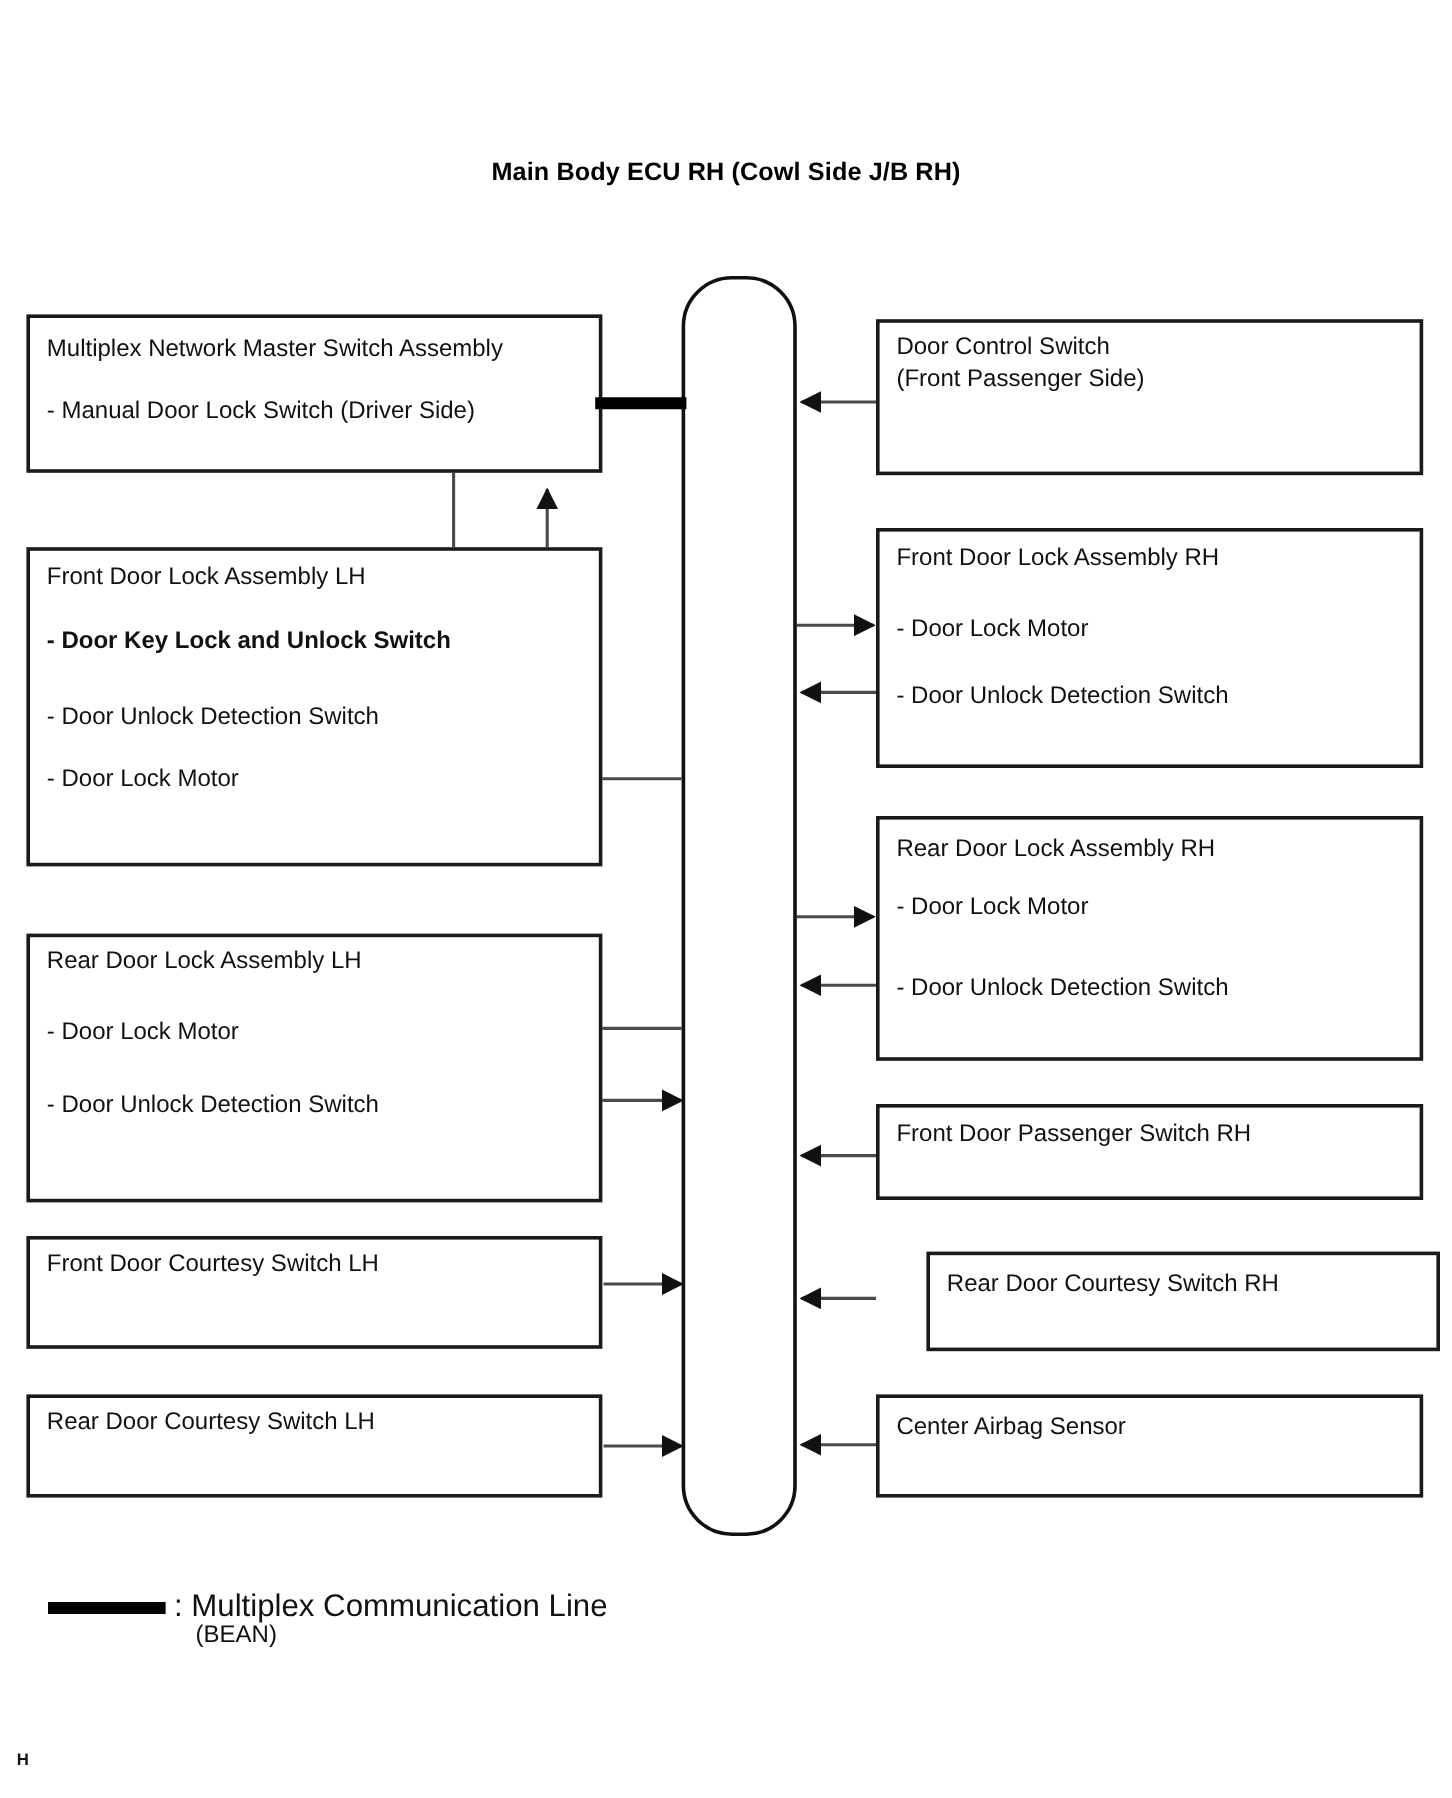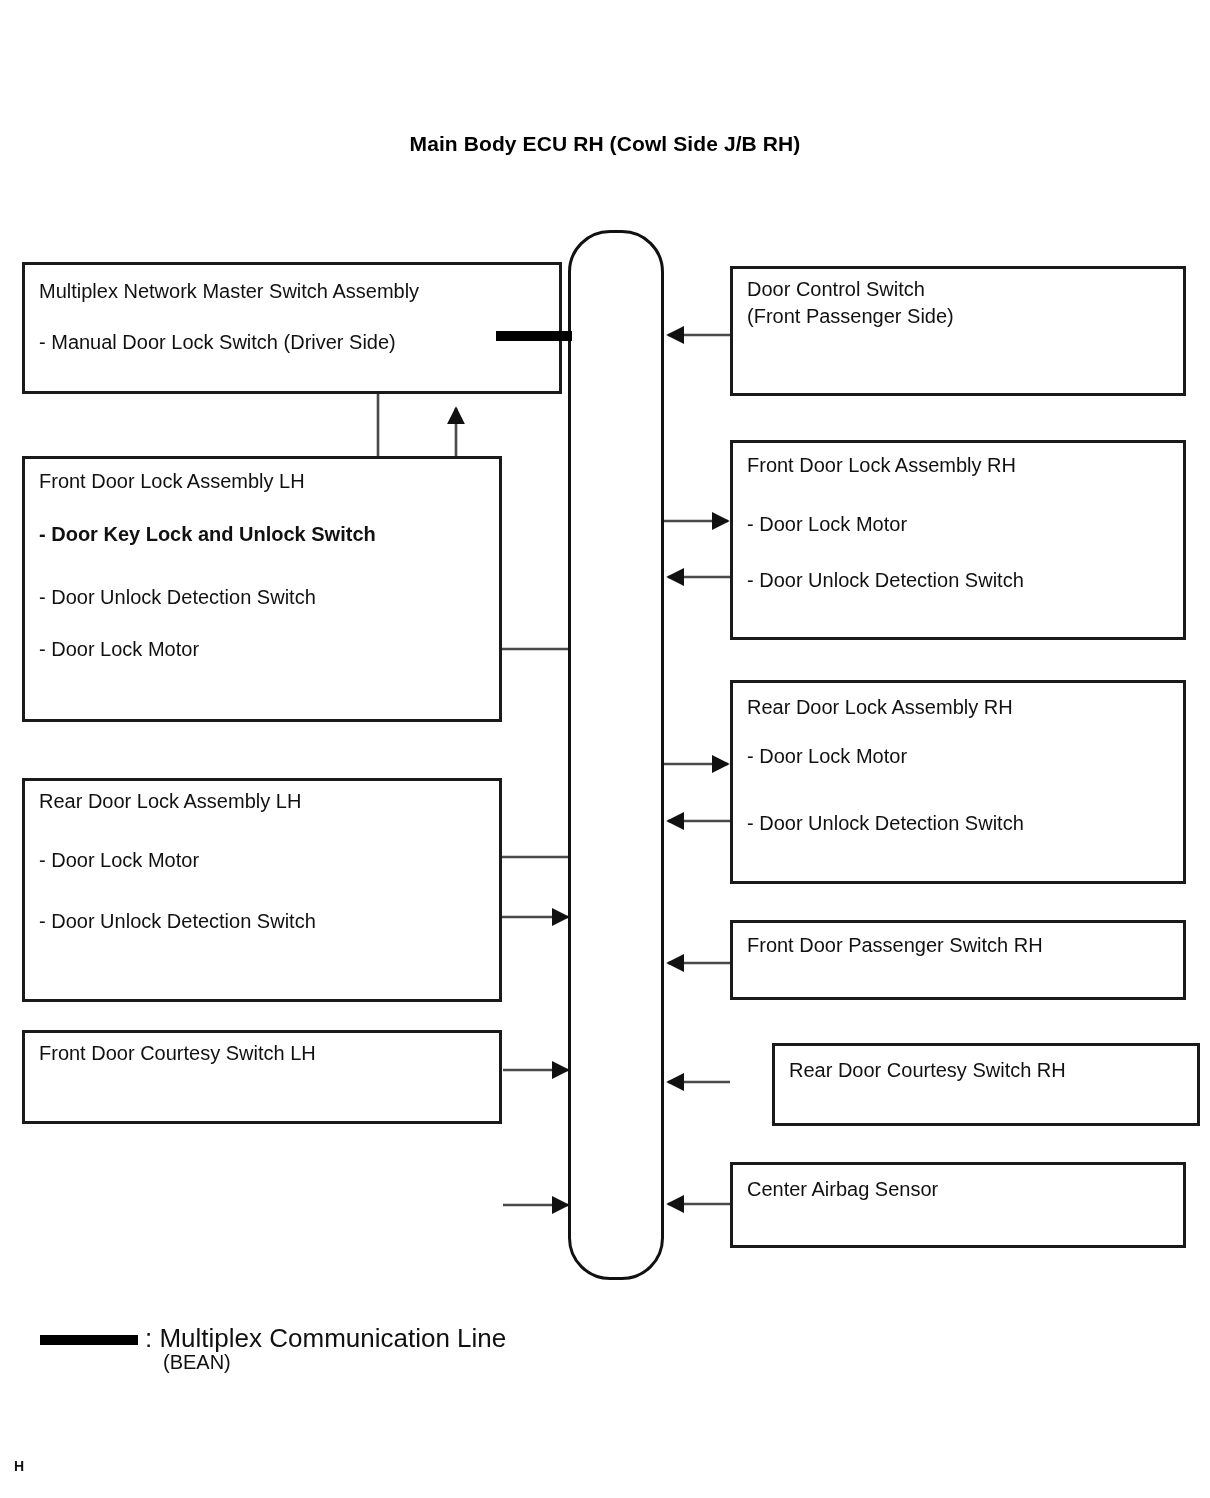--- a/index.html
+++ b/index.html
@@ -169,21 +169,21 @@
 
     <path d="M 730 1204 L 668 1204" stroke="#4a4a4a" stroke-width="2.6" fill="none" marker-end="url(#arrowL)"></path>
   </svg>
 
   <div id="ecu-bus"></div>
 
   <svg id="connectors-front" viewBox="0 0 1210 1498" xmlns="http://www.w3.org/2000/svg">
     <line x1="496" y1="336" x2="572" y2="336" stroke="#000000" stroke-width="10"></line>
   </svg>
 
-  <div class="node-box" style="left:22px; top:262px; width:540px; height:132px;">
+  <div class="node-box" style="left:22px; top:262px; width:480px; height:132px;">
     <div class="node-title" style="top:14px;">Multiplex Network Master Switch Assembly</div>
     <div class="node-line" style="top:66px;">- Manual Door Lock Switch (Driver Side)</div>
   </div>
 
   <div class="node-box" style="left:22px; top:456px; width:480px; height:266px;">
     <div class="node-title" style="top:10px;">Front Door Lock Assembly LH</div>
     <div class="node-line" style="top:64px;font-weight:bold;">- Door Key Lock and Unlock Switch</div>
     <div class="node-line" style="top:127px;">- Door Unlock Detection Switch</div>
     <div class="node-line" style="top:179px;">- Door Lock Motor</div>
   </div>
@@ -191,20 +191,23 @@
   <div class="node-box" style="left:22px; top:778px; width:480px; height:224px;">
     <div class="node-title" style="top:8px;">Rear Door Lock Assembly LH</div>
     <div class="node-line" style="top:68px;">- Door Lock Motor</div>
     <div class="node-line" style="top:129px;">- Door Unlock Detection Switch</div>
   </div>
 
   <div class="node-box" style="left:22px; top:1030px; width:480px; height:94px;">
     <div class="node-title" style="top:8px;">Front Door Courtesy Switch LH</div>
   </div>
 
+  <div class="node-box" style="left:22px; top:1162px; width:480px; height:86px;">
+    <div class="node-title" style="top:8px;">Rear Door Courtesy Switch LH</div>
+  </div>
 
   <div class="node-box" style="left:730px; top:266px; width:456px; height:130px;">
     <div class="node-title" style="top:8px;">Door Control Switch</div>
     <div class="node-line" style="top:36px;">(Front Passenger Side)</div>
   </div>
 
   <div class="node-box" style="left:730px; top:440px; width:456px; height:200px;">
     <div class="node-title" style="top:10px;">Front Door Lock Assembly RH</div>
     <div class="node-line" style="top:70px;">- Door Lock Motor</div>
     <div class="node-line" style="top:126px;">- Door Unlock Detection Switch</div>

